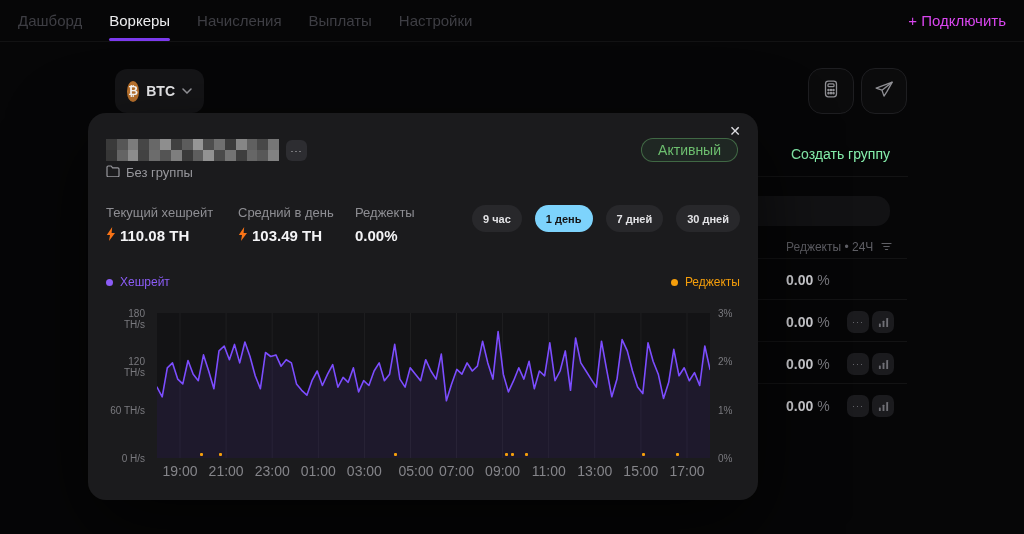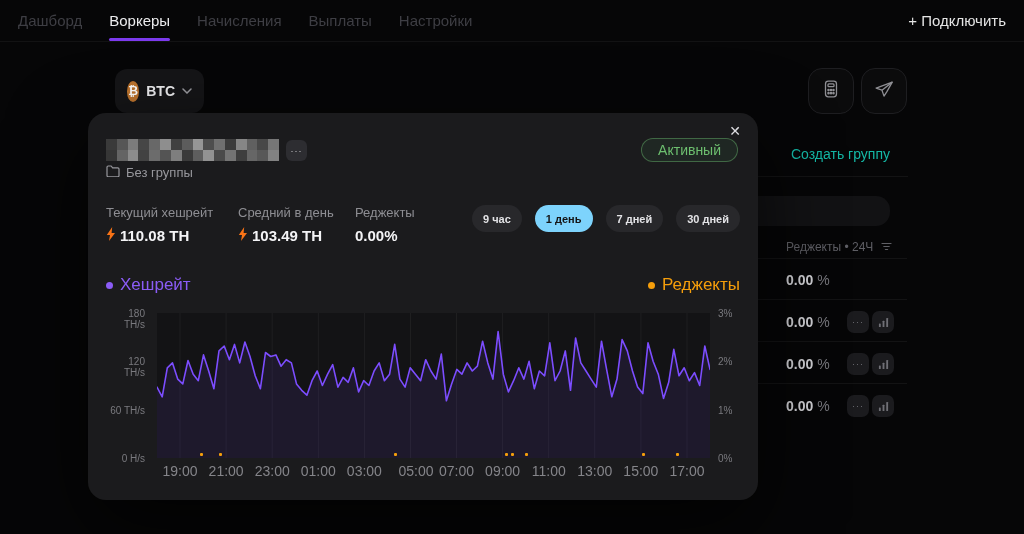--- a/index.html
+++ b/index.html
@@ -9,39 +9,39 @@
   
   .topnav{position:absolute;top:0;left:0;width:1024px;height:42px;
     border-bottom:1px solid rgba(255,255,255,.05);box-sizing:border-box;
     display:flex;align-items:center;padding:0 18px;}
   .nav-items{display:flex;gap:27px;height:100%;align-items:center;}
   .nav-item{font-size:15px;color:#3e3e44;cursor:pointer;position:relative;
     height:100%;display:flex;align-items:center;}
   .nav-item.active{color:#ececee;text-align:right;}
   .nav-item.active::after{content:"";position:absolute;left:0;right:0;bottom:0;
     height:3px;background:#7c3aed;border-radius:3px;}
-  .connect{margin-left:auto;color:#e5e5e5;font-size:15px;cursor:pointer;}
+  .connect{margin-left:auto;color:#d946ef;font-size:15px;cursor:pointer;}
 
   
   .coin-select{position:absolute;left:115px;top:69px;width:89px;height:44px;
     background:#151517;border-radius:12px;display:flex;align-items:center;
     padding:0 12px;box-sizing:border-box;gap:7px;cursor:pointer;}
   .coin-icon{width:21px;height:21px;border-radius:50%;background:#bd742e;
     color:#fff;font-size:12px;font-weight:bold;display:flex;align-items:center;
     justify-content:center;}
   .coin-label{color:#ededef;font-size:14px;font-weight:bold;}
   .chev{margin-left:auto;display:flex;}
 
   .iconbtn{position:absolute;top:68px;width:46px;height:46px;box-sizing:border-box;
     border:1px solid #1e1e21;border-radius:14px;background:#0b0b0c;
     display:flex;align-items:center;justify-content:center;cursor:pointer;}
 
   
   .create-group{position:absolute;top:146px;left:790px;width:100px;text-align:right;
-    color:#14b8a6;font-size:14px;cursor:pointer;}
+    color:#86efac;font-size:14px;cursor:pointer;}
   .hdiv{position:absolute;height:1px;background:rgba(255,255,255,.055);}
   .search-pill{position:absolute;top:196px;left:610px;width:280px;height:30px;
     background:#121214;border-radius:14px;}
   .col-header{position:absolute;top:240px;left:786px;color:#5f5f65;font-size:12px;
     display:flex;align-items:center;gap:8px;}
   .bg-row-val{position:absolute;left:786px;color:#cfcfd3;font-size:14px;font-weight:bold;}
   .bg-row-val .unit{color:#77777c;font-weight:normal;}
   .chip{position:absolute;width:22px;height:22px;border-radius:7px;background:#1b1b1e;
     display:flex;align-items:center;justify-content:center;cursor:pointer;
     color:#6f6f75;font-size:9px;letter-spacing:1px;}
@@ -71,21 +71,21 @@
     display:flex;align-items:center;gap:4px;}
 
   .ranges{position:absolute;top:92px;right:18px;display:flex;gap:13px;}
   .pill{height:27px;padding:0 11px;border-radius:14px;background:#28282b;
     color:#e3e3e6;font-size:11px;font-weight:bold;display:flex;align-items:center;
     cursor:pointer;}
   .pill.active{background:#7dd3fc;color:#151515;}
 
   .legend-row{position:absolute;top:162px;left:18px;right:18px;display:flex;
     justify-content:space-between;}
-  .legend-item{display:flex;align-items:center;gap:7px;font-size:17px;cursor:pointer;}
+  .legend-item{display:flex;align-items:center;gap:7px;font-size:12px;cursor:pointer;}
   .legend-dot{width:7px;height:7px;border-radius:50%;}
 
   .chart{position:absolute;left:18px;top:192px;width:634px;height:180px;}
   .plot{position:absolute;left:51px;top:8px;width:553px;height:145px;background:#131315;}
   .ylab{position:absolute;font-size:10px;color:#7a7a7f;width:39px;text-align:right;}
   .yrlab{position:absolute;font-size:10px;color:#7a7a7f;left:612px;}
   .xlab{position:absolute;top:158px;font-size:14px;color:#85858a;transform:translateX(-50%);}
   .rej-dot{position:absolute;bottom:2px;width:3px;height:3px;background:#f59e0b;border-radius:1px;}
 </style>
 </head>

